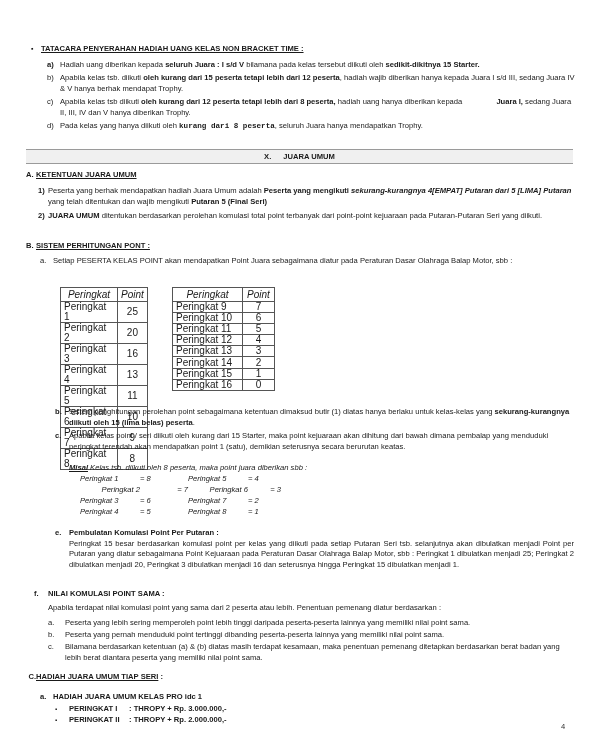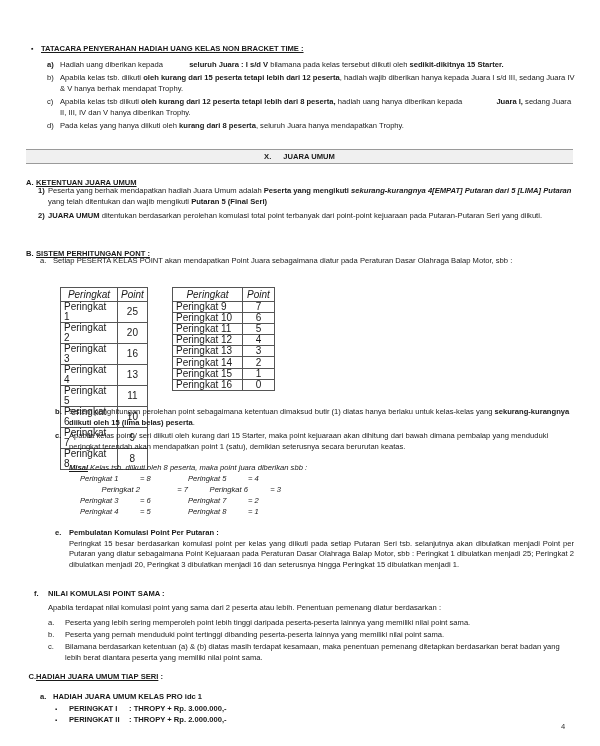--- a/index.html
+++ b/index.html
@@ -21,21 +21,21 @@
   .s1-item .tx { margin-left: 13px; }
 
   
   #section-bar {
     left: 26px; top: 149px; width: 547px; height: 13px;
     background: #f0f0f0; border-top: 1px solid #9a9a9a; border-bottom: 1px solid #9a9a9a;
     text-align: center; font-weight: bold; font-size: 7.6px; line-height: 13px;
   }
   #section-bar .num { margin-right: 12px; }
 
-  .sec-head { left: 26px; font-weight: bold; text-decoration: underline; margin-top: 8px; }
+  .sec-head { left: 26px; font-weight: bold; text-decoration: underline; }
   .sec-head .lbl { display: inline-block; width: 10px; }
 
   .numitem { left: 38px; width: 536px; }
   .numitem .mk { position: absolute; left: 0; top: 0; width: 14px; font-weight: bold; }
   .numitem .tx { margin-left: 10px; }
 
   .bitem { left: 40px; width: 534px; }
   .bitem .mk { position: absolute; left: 0; top: 0; width: 13px; }
   .bitem .tx { margin-left: 13px; }
 
@@ -82,33 +82,33 @@
   #page-number { left: 561px; top: 722px; font-size: 7.6px; color: #333; }
 </style>
 </head>
 <body>
 
 <div class="abs line" id="s1-heading">
   <span class="bullet">▪</span><span class="b u">TATACARA PENYERAHAN HADIAH UANG KELAS NON BRACKET TIME :</span>
 </div>
 <div class="abs s1-item" style="top:60px">
   <span class="mk b">a)</span>
-    <div class="tx"><span>Hadiah uang diberikan kepada </span><span style="font-weight: bold; margin-left: 24px;">seluruh Juara : I s/d V</span><span> bilamana pada kelas tersebut diikuti oleh </span><span style="font-weight: bold;">sedikit-dikitnya 15 Starter.</span></div>
+    <div class="tx"><span>Hadiah uang diberikan kepada </span><span style="font-weight: bold;">seluruh Juara : I s/d V</span><span> bilamana pada kelas tersebut diikuti oleh </span><span style="font-weight: bold;">sedikit-dikitnya 15 Starter.</span></div>
 </div>
 <div class="abs s1-item" style="top:73px">
   <span class="mk">b)</span>
     <div class="tx"><span>Apabila kelas tsb. diikuti </span><span style="font-weight: bold;">oleh kurang dari 15 peserta tetapi lebih dari 12 peserta</span><span>, hadiah wajib diberikan hanya kepada </span><span style="font-weight: normal;">Juara I s/d III</span><span>, sedang Juara IV &amp; V hanya berhak mendapat Trophy.</span></div>
 </div>
 <div class="abs s1-item" style="top:97px">
   <span class="mk">c)</span>
     <div class="tx"><span>Apabila kelas tsb diikuti </span><span style="font-weight: bold;">oleh kurang dari 12 peserta tetapi lebih dari 8 peserta,</span><span> hadiah uang hanya diberikan kepada </span><span style="font-weight: bold; margin-left: 32px;">Juara I,</span><span> sedang Juara II, III, IV dan V hanya diberikan Trophy.</span></div>
 </div>
 <div class="abs s1-item" style="top:121px">
   <span class="mk">d)</span>
-    <div class="tx"><span>Pada kelas yang hanya diikuti oleh </span><span style="font-weight: bold;">kurang dari 8 peserta</span><span>, seluruh Juara </span><span style="font-weight: normal; text-align: center;">hanya mendapatkan Trophy</span><span>.</span></div>
+    <div class="tx"><span>Pada kelas yang hanya diikuti oleh </span><span style="font-weight: bold; font-family: Liberation Mono, monospace;">kurang dari 8 peserta</span><span>, seluruh Juara </span><span style="font-weight: normal; text-align: center;">hanya mendapatkan Trophy</span><span>.</span></div>
 </div>
 
 <div class="abs" id="section-bar">
   <span class="num">X.</span><span>JUARA UMUM</span>
 </div>
 
 <div class="abs sec-head line" style="top:170px">
   <span class="lbl">A.</span><span>KETENTUAN JUARA UMUM</span>
 </div>
 <div class="abs numitem" style="top:186px">

